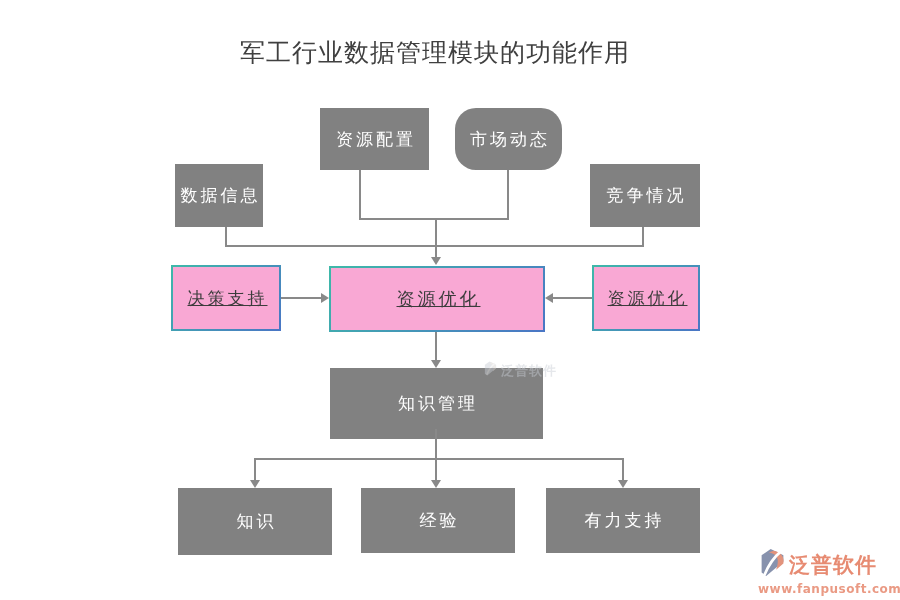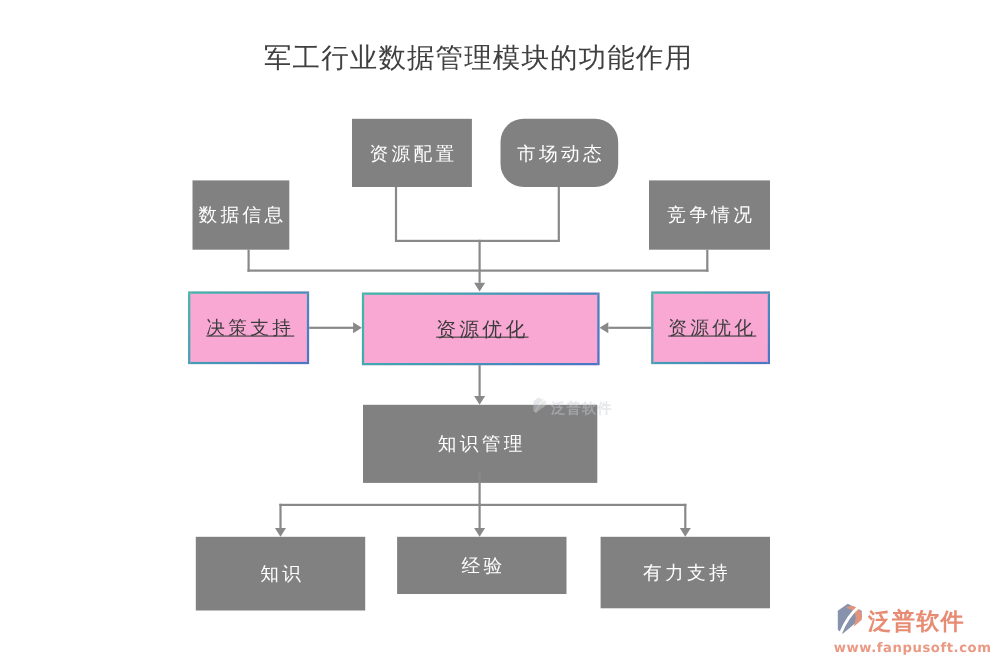--- a/index.html
+++ b/index.html
@@ -16,21 +16,21 @@
            border-image:linear-gradient(135deg,#3eb9a9,#4a76c5) 1;text-decoration:underline;}
   #n-zypz{left:320px;top:108px;width:109px;height:62px;}
   #n-scdt{left:455px;top:108px;width:107px;height:62px;border-radius:21px;}
   #n-sjxx{left:175px;top:164px;width:88px;height:63px;}
   #n-jzqk{left:590px;top:164px;width:110px;height:63px;}
   #n-jczc{left:171px;top:265px;width:110px;height:66px;}
   #n-zyyh{left:329px;top:266px;width:216px;height:66px;font-size:18px;}
   #n-fxgl{left:592px;top:265px;width:108px;height:66px;}
   #n-zsgl{left:330px;top:368px;width:213px;height:71px;}
   #n-zs{left:178px;top:488px;width:154px;height:67px;}
-  #n-jy{left:361px;top:488px;width:154px;height:52px;font-family:Liberation Mono, monospace;}
+  #n-jy{left:361px;top:488px;width:154px;height:65px;font-family:Liberation Mono, monospace;}
   #n-ylzc{left:546px;top:488px;width:154px;height:65px;}
   
   .line{position:absolute;background:#898989;}
   .ah-down{position:absolute;width:0;height:0;border-left:5px solid transparent;
            border-right:5px solid transparent;border-top:8px solid #898989;}
   .ah-right{position:absolute;width:0;height:0;border-top:5px solid transparent;
             border-bottom:5px solid transparent;border-left:8px solid #898989;}
   .ah-left{position:absolute;width:0;height:0;border-top:5px solid transparent;
            border-bottom:5px solid transparent;border-right:8px solid #898989;}
   

